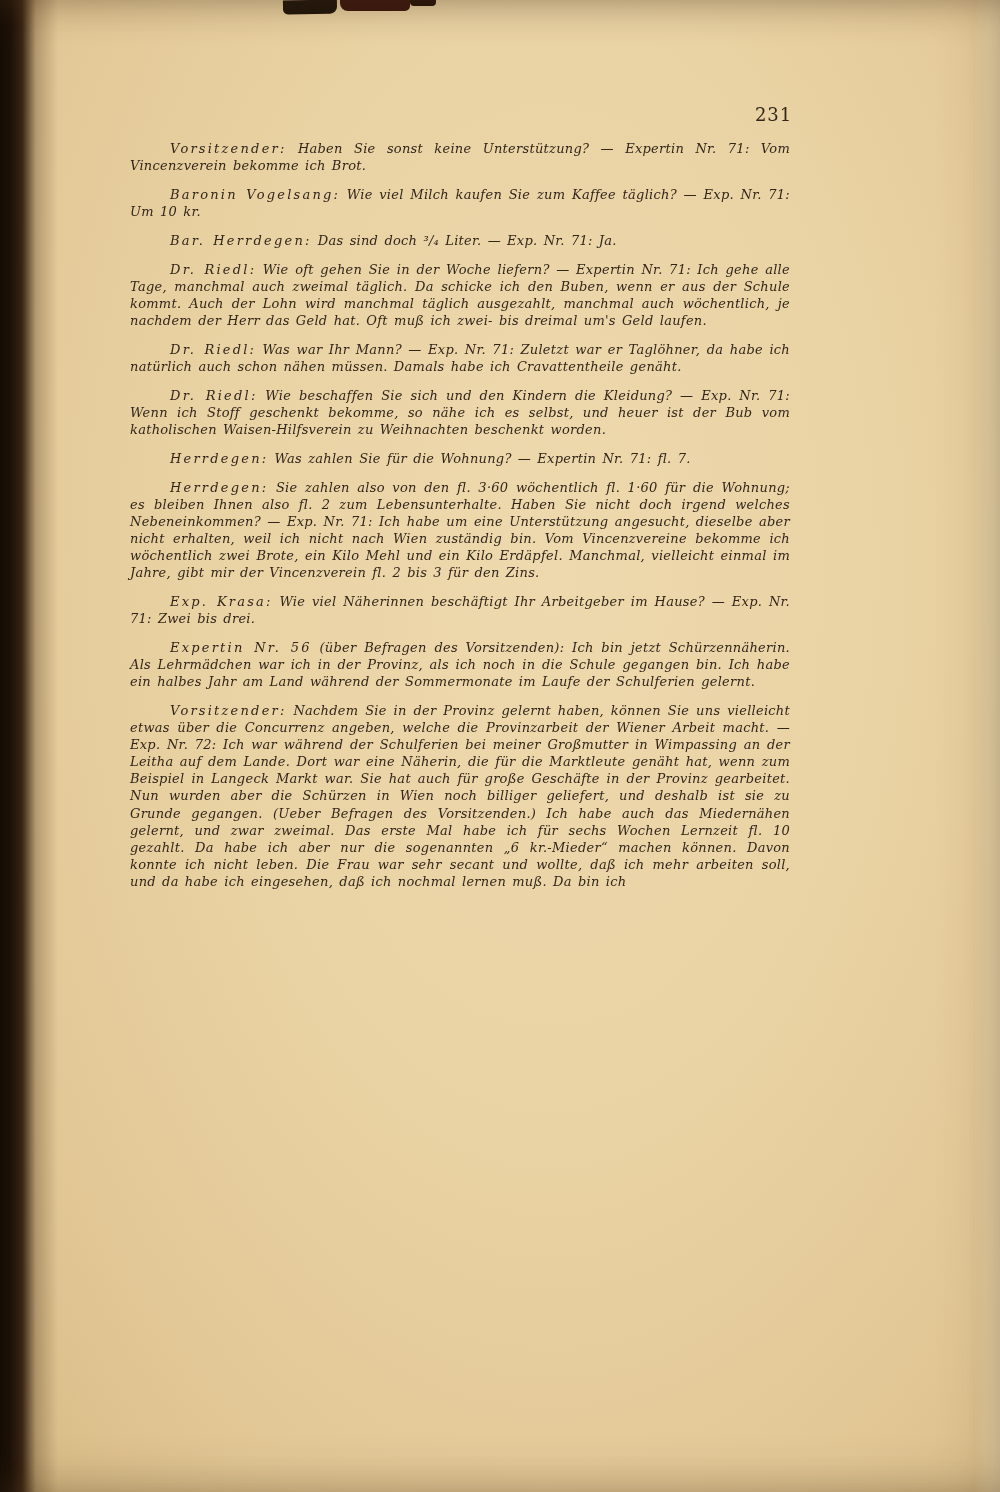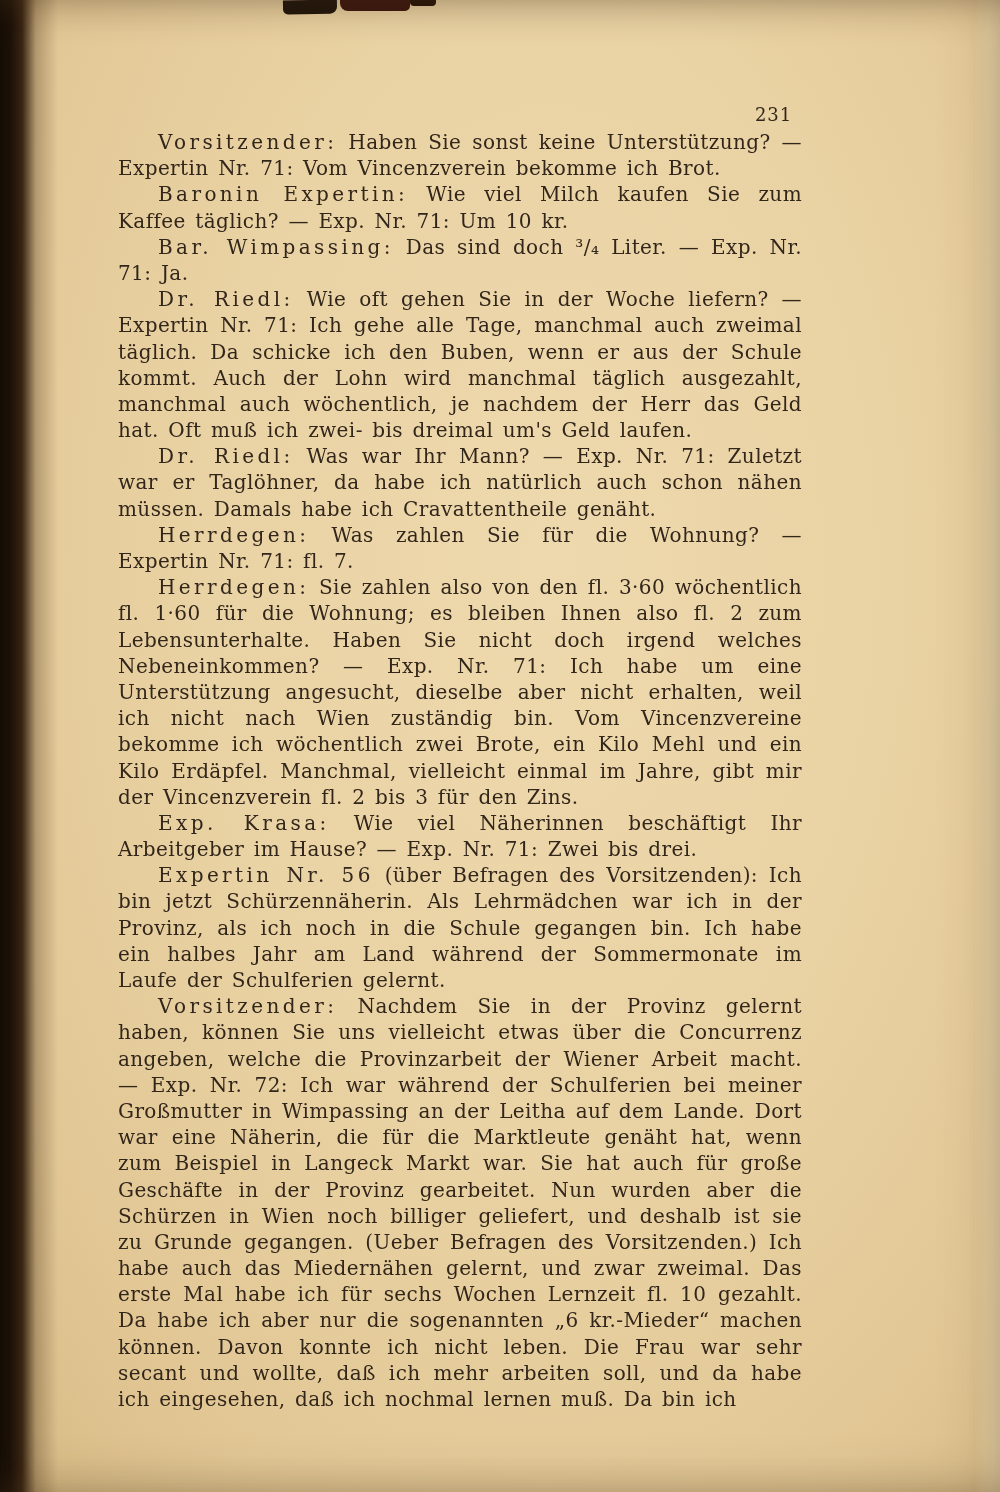--- a/index.html
+++ b/index.html
@@ -72,32 +72,33 @@
     left: 118px;
     top: 104px;
     width: 684px;
     color: #31251a;
   }
   .page-number {
     text-align: right;
     padding-right: 10px;
     font-size: 18px;
     letter-spacing: 0.05em;
-    margin-bottom: 4px;
+    margin-bottom: 15px;
     color: #32261b;
   }
   .text-block p.para {
-    margin: 0;
+    margin: 12px;
     text-indent: 40px;
     text-align: justify;
-    font-size: 20px;
+    font-size: 13px;
     line-height: 1.31;
     letter-spacing: 0.02em;
     word-spacing: 0.14em;
     color: #32261b;
+    font-style: italic;
   }
   .text-block .spaced {
     letter-spacing: 0.17em;
   }
   .text-block .plain {
     letter-spacing: 0.02em;
   }
 </style>
 </head>
 <body>
@@ -106,24 +107,25 @@
   <div class="binding"></div>
   <div class="page-edge-right"></div>
   <div class="artifact-a"></div>
   <div class="artifact-b"></div>
   <div class="artifact-c"></div>
 
   <div class="content">
     <div class="page-number">231</div>
     <div class="text-block">
         <p class="para"><span class="spaced">Vorsitzender:</span><span class="plain"> Haben Sie sonst keine Unterstützung? — Expertin Nr. 71: Vom Vincenzverein bekomme ich Brot.</span></p>
-        <p class="para"><span class="spaced">Baronin Expertin:</span><span class="plain"> Wie viel Milch kaufen Sie zum Kaffee täglich? — Exp. Nr. 71: Um 10 kr.</span></p>
-        <p class="para"><span class="spaced">Bar. Wimpassing:</span><span class="plain"> Das sind doch ³/₄ Liter. — Exp. Nr. 71: Ja.</span></p>
+        <p class="para"><span class="spaced">Baronin Vogelsang:</span><span class="plain"> Wie viel Milch kaufen Sie zum Kaffee täglich? — Exp. Nr. 71: Um 10 kr.</span></p>
+        <p class="para"><span class="spaced">Bar. Herrdegen:</span><span class="plain"> Das sind doch ³/₄ Liter. — Exp. Nr. 71: Ja.</span></p>
         <p class="para"><span class="spaced">Dr. Riedl:</span><span class="plain"> Wie oft gehen Sie in der Woche liefern? — Expertin Nr. 71: Ich gehe alle Tage, manchmal auch zweimal täglich. Da schicke ich den Buben, wenn er aus der Schule kommt. Auch der Lohn wird manchmal täglich ausgezahlt, manchmal auch wöchentlich, je nachdem der Herr das Geld hat. Oft muß ich zwei- bis dreimal um's Geld laufen.</span></p>
         <p class="para"><span class="spaced">Dr. Riedl:</span><span class="plain"> Was war Ihr Mann? — Exp. Nr. 71: Zuletzt war er Taglöhner, da habe ich natürlich auch schon nähen müssen. Damals habe ich Cravattentheile genäht.</span></p>
+        <p class="para"><span class="spaced">Dr. Riedl:</span><span class="plain"> Wie beschaffen Sie sich und den Kindern die Kleidung? — Exp. Nr. 71: Wenn ich Stoff geschenkt bekomme, so nähe ich es selbst, und heuer ist der Bub vom katholischen Waisen-Hilfsverein zu Weihnachten beschenkt worden.</span></p>
         <p class="para"><span class="spaced">Herrdegen:</span><span class="plain"> Was zahlen Sie für die Wohnung? — Expertin Nr. 71: fl. 7.</span></p>
         <p class="para"><span class="spaced">Herrdegen:</span><span class="plain"> Sie zahlen also von den fl. 3·60 wöchentlich fl. 1·60 für die Wohnung; es bleiben Ihnen also fl. 2 zum Lebensunterhalte. Haben Sie nicht doch irgend welches Nebeneinkommen? — Exp. Nr. 71: Ich habe um eine Unterstützung angesucht, dieselbe aber nicht erhalten, weil ich nicht nach Wien zuständig bin. Vom Vincenzvereine bekomme ich wöchentlich zwei Brote, ein Kilo Mehl und ein Kilo Erdäpfel. Manchmal, vielleicht einmal im Jahre, gibt mir der Vincenzverein fl. 2 bis 3 für den Zins.</span></p>
         <p class="para"><span class="spaced">Exp. Krasa:</span><span class="plain"> Wie viel Näherinnen beschäftigt Ihr Arbeitgeber im Hause? — Exp. Nr. 71: Zwei bis drei.</span></p>
         <p class="para"><span class="spaced">Expertin Nr. 56</span><span class="plain"> (über Befragen des Vorsitzenden): Ich bin jetzt Schürzennäherin. Als Lehrmädchen war ich in der Provinz, als ich noch in die Schule gegangen bin. Ich habe ein halbes Jahr am Land während der Sommermonate im Laufe der Schulferien gelernt.</span></p>
         <p class="para"><span class="spaced">Vorsitzender:</span><span class="plain"> Nachdem Sie in der Provinz gelernt haben, können Sie uns vielleicht etwas über die Concurrenz angeben, welche die Provinzarbeit der Wiener Arbeit macht. — Exp. Nr. 72: Ich war während der Schulferien bei meiner Großmutter in Wimpassing an der Leitha auf dem Lande. Dort war eine Näherin, die für die Marktleute genäht hat, wenn zum Beispiel in Langeck Markt war. Sie hat auch für große Geschäfte in der Provinz gearbeitet. Nun wurden aber die Schürzen in Wien noch billiger geliefert, und deshalb ist sie zu Grunde gegangen. (Ueber Befragen des Vorsitzenden.) Ich habe auch das Miedernähen gelernt, und zwar zweimal. Das erste Mal habe ich für sechs Wochen Lernzeit fl. 10 gezahlt. Da habe ich aber nur die sogenannten „6 kr.-Mieder“ machen können. Davon konnte ich nicht leben. Die Frau war sehr secant und wollte, daß ich mehr arbeiten soll, und da habe ich eingesehen, daß ich nochmal lernen muß. Da bin ich</span></p>
       </div>
   </div>
 
   <div class="vignette"></div>
 </div>

